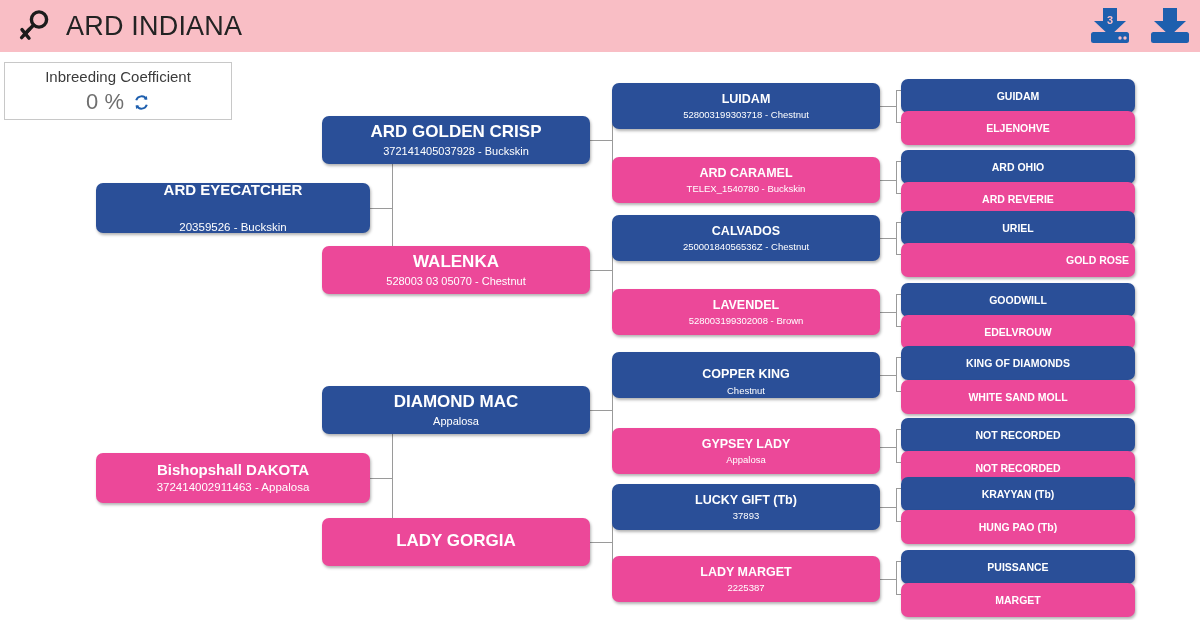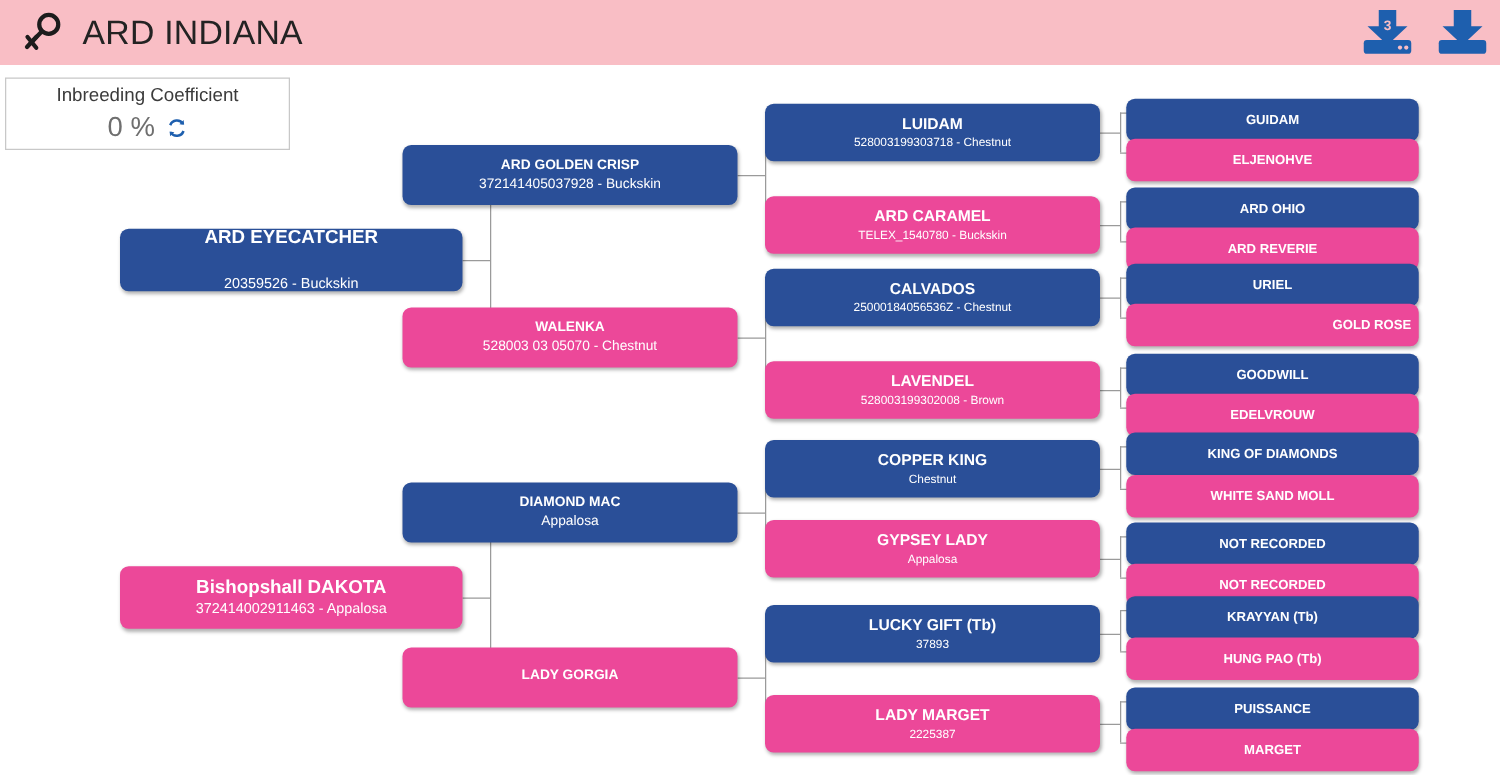--- a/index.html
+++ b/index.html
@@ -55,21 +55,21 @@
   .node.female { background:#ec4899; }
   .node .nm { font-weight:bold; line-height:1.15; }
   .node .sb { line-height:1.2; margin-top:3px; }
 
   
   .g1 { width:274px; height:50px; }
   .g1 .nm { font-size:15px; }
   .g1 .sb { font-size:11.5px; }
 
   .g2 { width:268px; height:48px; }
-  .g2 .nm { font-size:11px; }
+  .g2 .nm { font-size:17px; }
   .g2 .sb { font-size:11px; }
 
   .g3 { width:268px; height:46px; }
   .g3 .nm { font-size:12.5px; }
   .g3 .sb { font-size:9.5px; }
 
   .g4 { width:234px; height:34px; }
   .g4 .nm { font-size:10.5px; }
 
   
@@ -237,25 +237,25 @@
     <span class="sb">TELEX_1540780 - Buckskin</span>
   </div>
   <div class="node g3 male" style="left:612px; top:215px;">
     <span class="nm">CALVADOS</span>
     <span class="sb">25000184056536Z - Chestnut</span>
   </div>
   <div class="node g3 female" style="left:612px; top:289px;">
     <span class="nm">LAVENDEL</span>
     <span class="sb">528003199302008 - Brown</span>
   </div>
-  <div class="node g3 male" style="left:612px; top:352px;">
+  <div class="node g3 male" style="left:612px; top:352px;justify-content:flex-end;">
     <span class="nm">COPPER KING</span>
     <span class="sb">Chestnut</span>
   </div>
-  <div class="node g3 female" style="left:612px; top:416px;">
+  <div class="node g3 female" style="left:612px; top:428px;">
     <span class="nm">GYPSEY LADY</span>
     <span class="sb">Appalosa</span>
   </div>
   <div class="node g3 male" style="left:612px; top:484px;">
     <span class="nm">LUCKY GIFT (Tb)</span>
     <span class="sb">37893</span>
   </div>
   <div class="node g3 female" style="left:612px; top:556px;">
     <span class="nm">LADY MARGET</span>
     <span class="sb">2225387</span>

